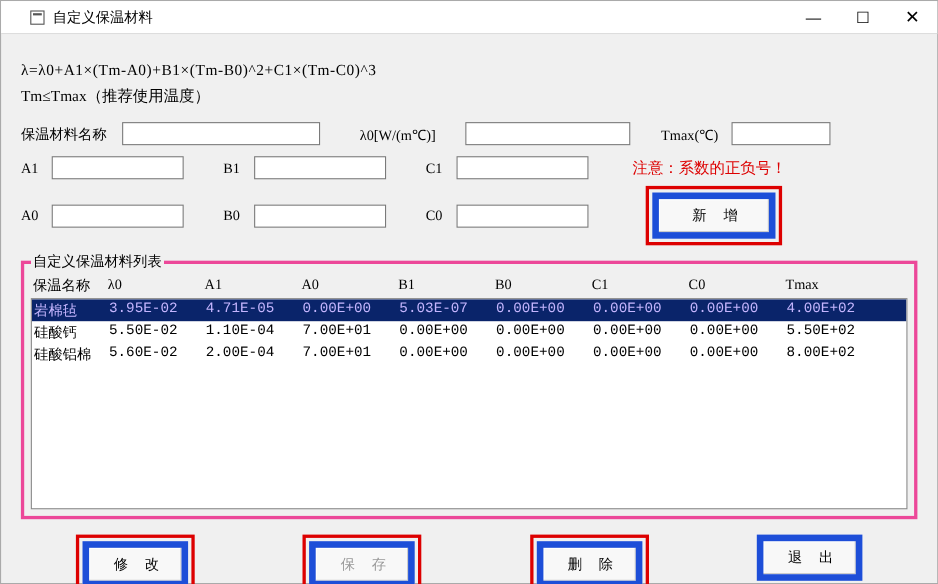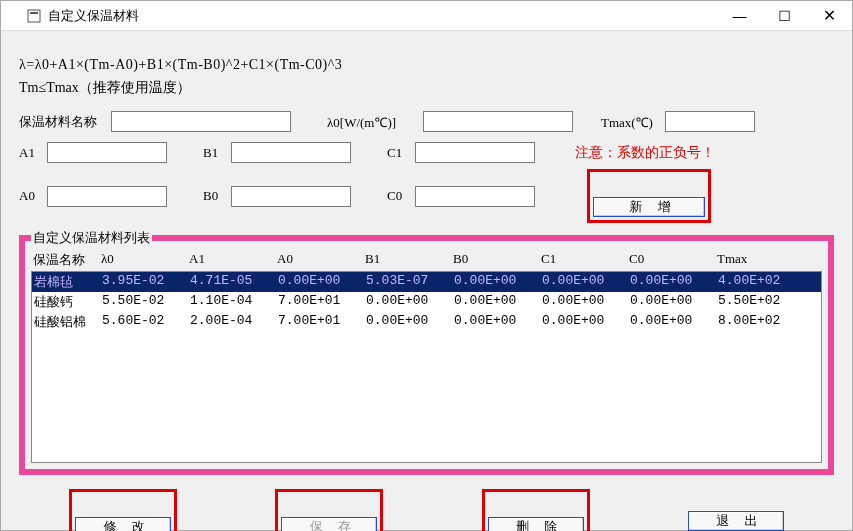--- a/index.html
+++ b/index.html
@@ -52,38 +52,37 @@
   input.text {
     border: 1px solid #7a7a7a;
     background: #fff;
     height: 21px;
     padding: 1px 3px;
     font-family: inherit;
     font-size: 13px;
   }
   .warn { color: #d00; font-size: 14px; }
   .btn {
-    border: 1px solid #1d4ed8;
+    border: 6px solid #1d4ed8;
     background: #f8f8f8;
-    height: 20px;
+    height: 42px;
     display: inline-flex;
     align-items: center; justify-content: center;
     letter-spacing: 6px;
     padding-left: 8px;
     cursor: default;
     min-width: 96px;
     box-shadow: inset -1px -1px 0 #ccc, inset 1px 1px 0 #fff;
-    margin-top: 22px;
   }
   .btn.disabled { color: #999; }
   .redbox { border: 3px solid #d00; padding: 3px; display: inline-block; }
   fieldset.listbox {
     margin: 6px 0 0 0;
     padding: 2px 6px 6px 6px;
-    border: 6px solid #ec4899;
+    border: 3px solid #ec4899;
   }
   fieldset.listbox legend { padding: 0 2px; font-size: 13px; }
   .list-header {
     display: flex;
     padding: 2px 2px;
     font-size: 13px;
   }
   .list-body {
     background: #fff;
     border: 1px solid #888;

